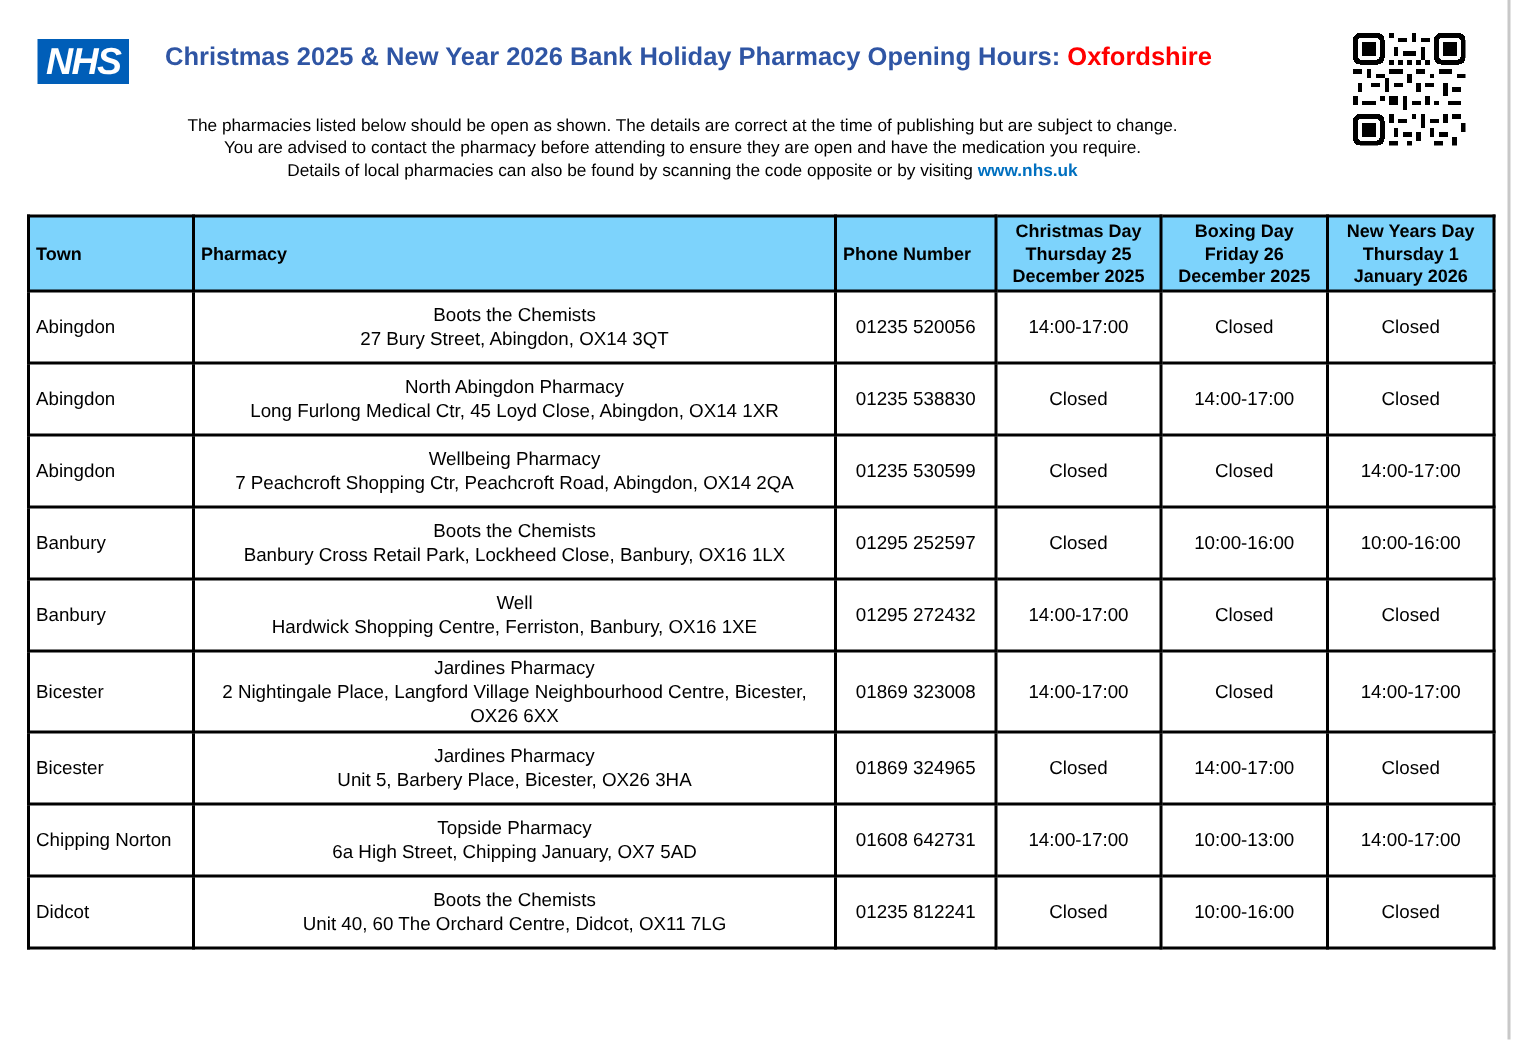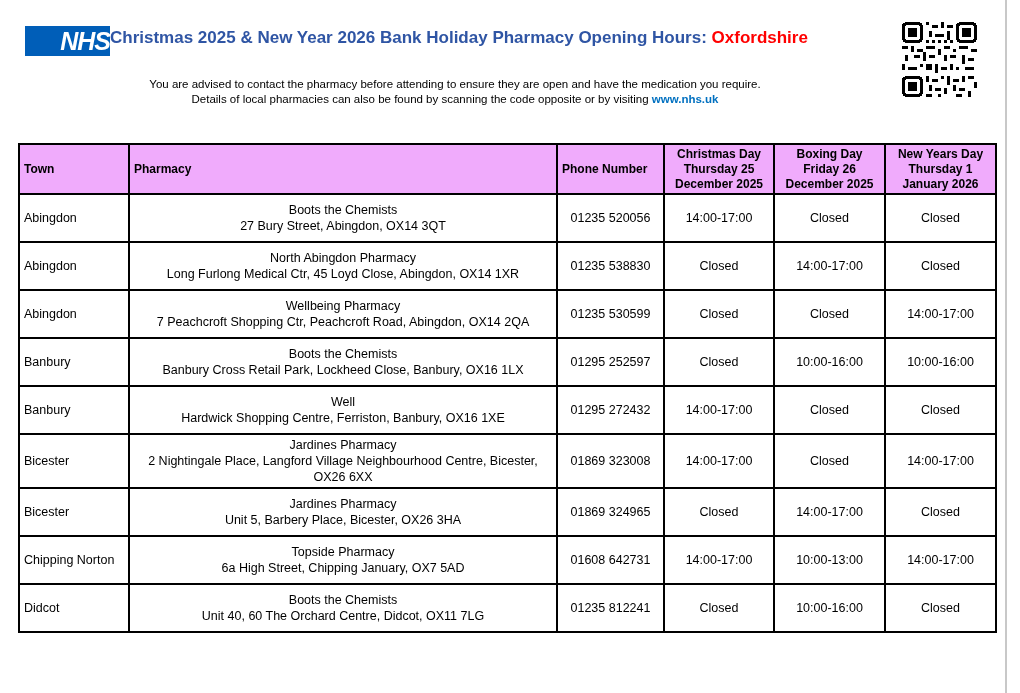--- a/index.html
+++ b/index.html
@@ -11,23 +11,22 @@
     position: relative;
   }
   .page-edge {
     position: absolute; left: 1005px; top: 0; width: 2px; height: 693px;
     background: #c8c8c8;
   }
   .nhs-logo {
     position: absolute; left: 25px; top: 26px; width: 61px; height: 30px;
     background: #005eb8;
     color: #fff; font-weight: bold; font-style: italic;
-    font-size: 25px; line-height: 30px; text-align: right;
+    font-size: 25px; line-height: 30px; text-align: center;
     letter-spacing: -1px;
-    padding-left: 24px;
   }
   .title {
     position: absolute; left: 110px; top: 28px; width: 800px;
     text-align: left; font-size: 17px; font-weight: bold;
     color: #2f55a4;
     white-space: nowrap;
   }
   .title .region { color: #ff0000; }
   .intro {
     position: absolute; left: 100px; top: 77px; width: 710px;
@@ -37,41 +36,42 @@
   .qr {
     position: absolute; left: 902px; top: 22px; width: 75px; height: 75px;
   }
   table {
     position: absolute; left: 18px; top: 143px;
     border-collapse: collapse;
     font-size: 12.5px;
   }
   th, td { border: 2px solid #000; padding: 0 4px; }
   th {
-    background: #f0abfc; font-weight: bold; font-size: 12px;
+    background: #7dd3fc; font-weight: bold; font-size: 12px;
     line-height: 15px; height: 48px;
   }
   th.left { text-align: left; }
   th.center { text-align: center; }
   td { height: 46px; line-height: 16px; }
   td.town { text-align: left; }
   td.pharm { text-align: center; }
   td.center { text-align: center; margin-top: 40px; }
   .row-tall td { height: 52px; }
 </style>
 </head>
 <body>
 
 <div class="page-edge"></div>
 
 <div class="nhs-logo">NHS</div>
 
 <div class="title"><span>Christmas 2025 &amp; New Year 2026 Bank Holiday Pharmacy Opening Hours: </span><span class="region">Oxfordshire</span></div>
 
 <div class="intro">
+  <div>The pharmacies listed below should be open as shown. The details are correct at the time of publishing but are subject to change.</div>
   <div>You are advised to contact the pharmacy before attending to ensure they are open and have the medication you require.</div>
   <div><span>Details of local pharmacies can also be found by scanning the code opposite or by visiting </span><span class="link">www.nhs.uk</span></div>
 </div>
 
 <svg class="qr" viewBox="0 0 25 25" shape-rendering="crispEdges">
   <rect x="0" y="0" width="25" height="25" fill="#fff"></rect>
   <g fill="#000">
     <rect x="0" y="0" width="7" height="7" rx="1.5"></rect>
       <rect x="1" y="1" width="5" height="5" fill="#fff" rx="1"></rect>
       <rect x="2" y="2" width="3" height="3"></rect>

